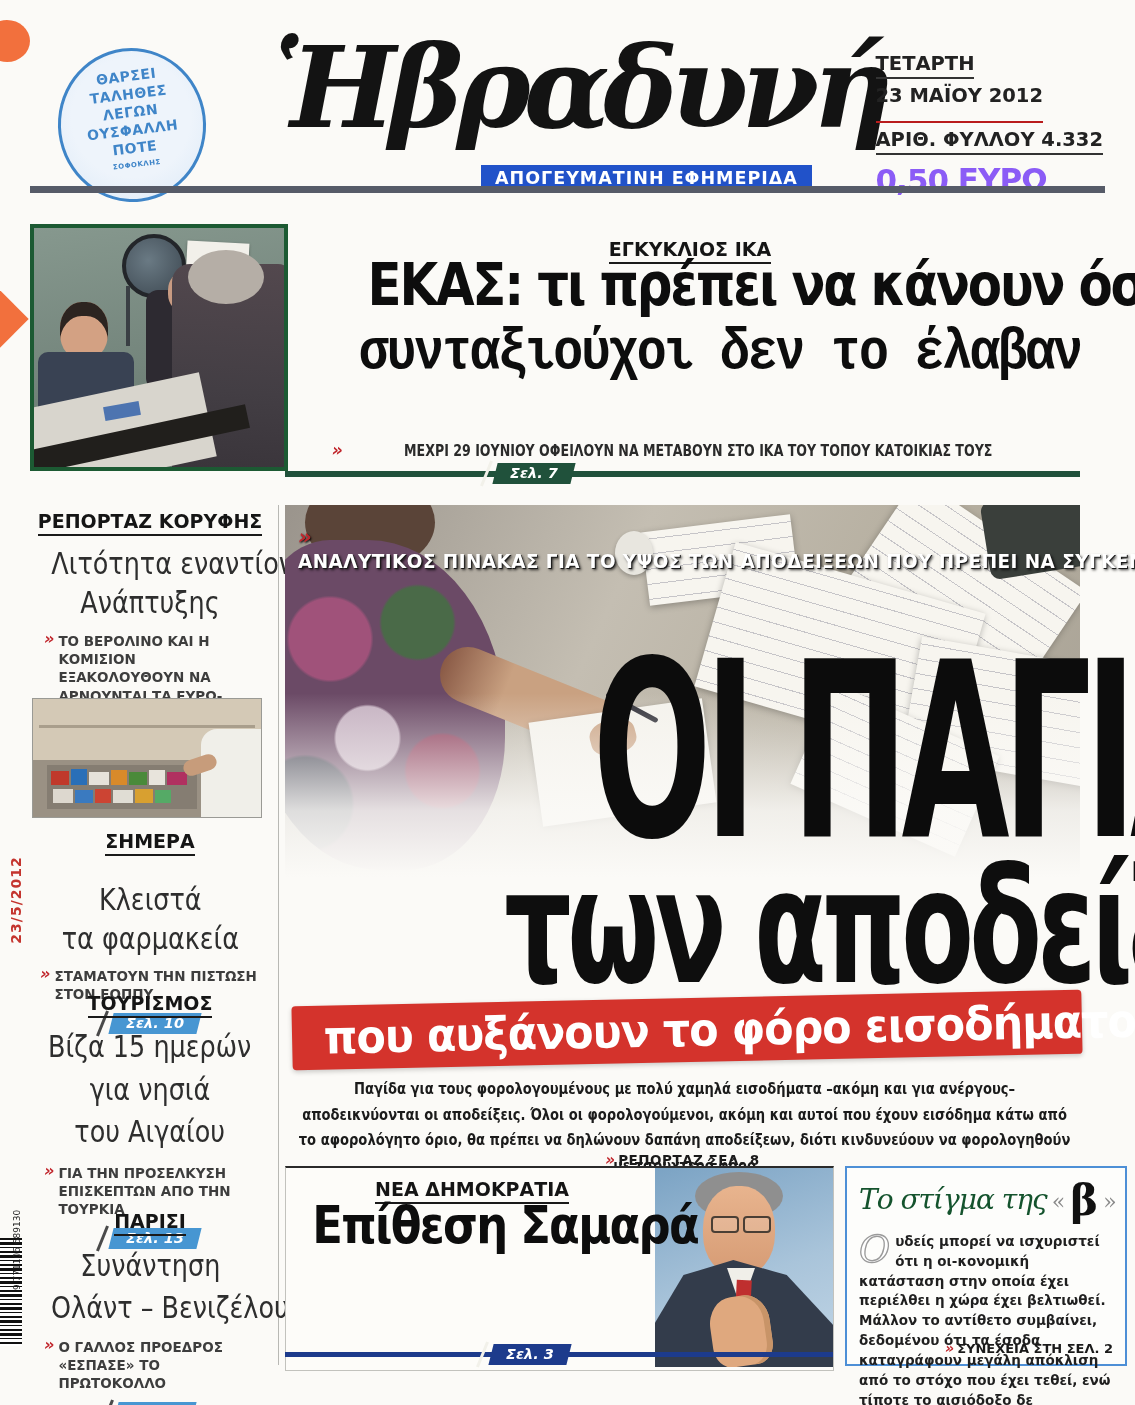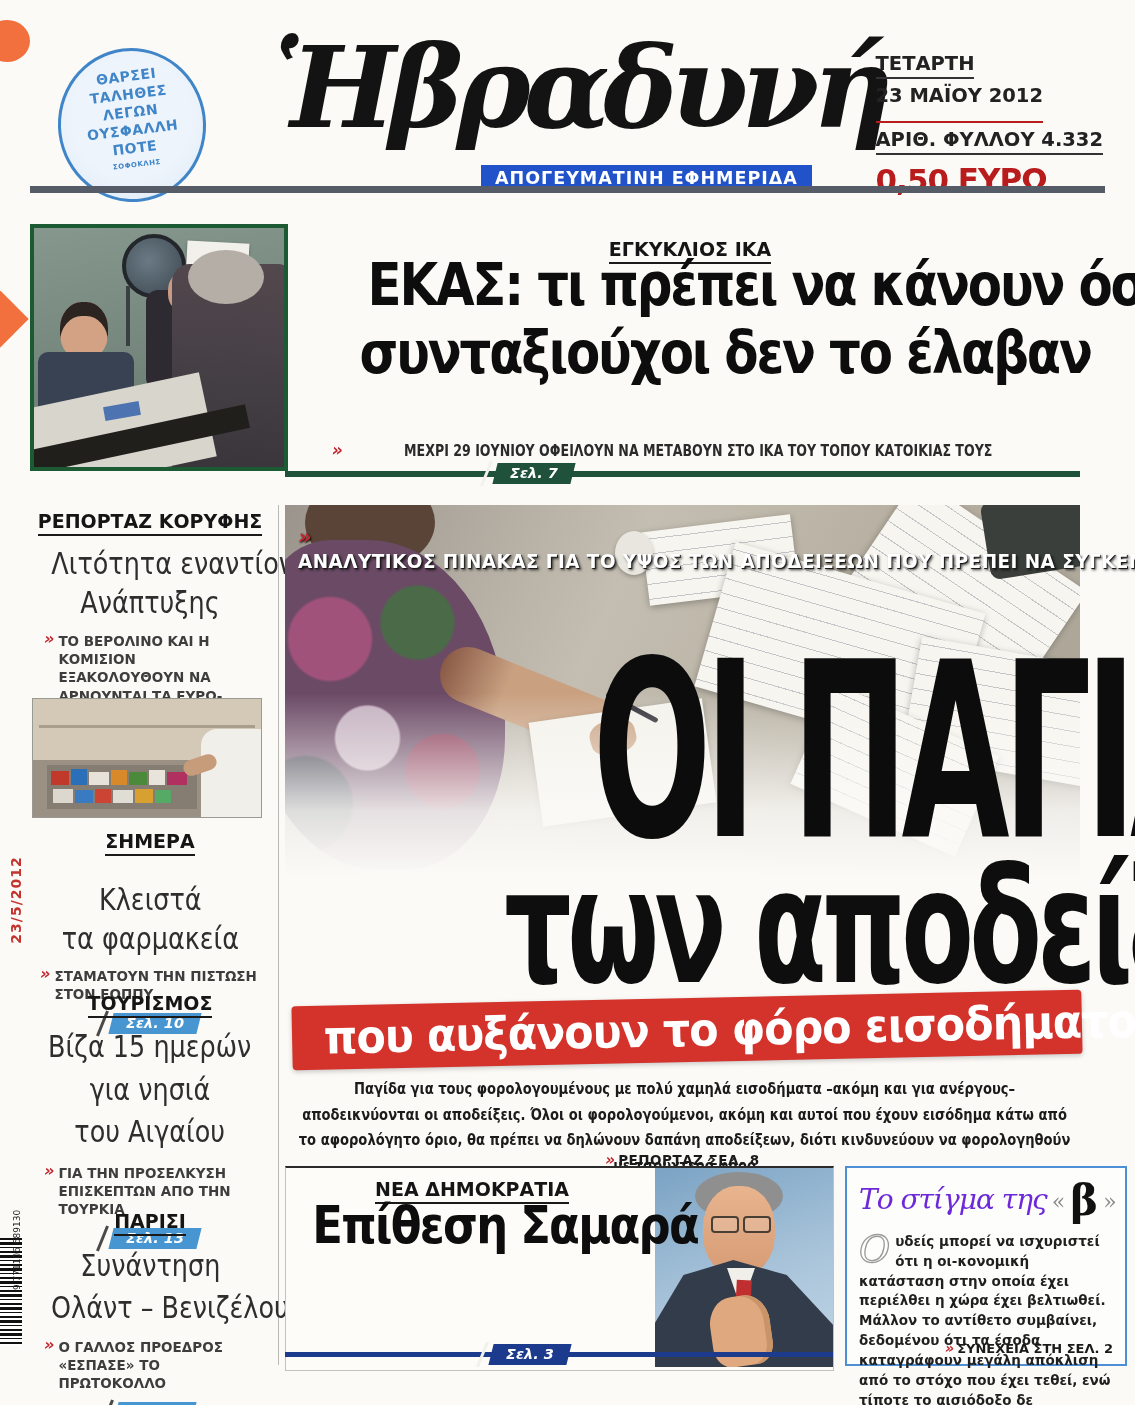--- a/index.html
+++ b/index.html
@@ -52,21 +52,21 @@
   </div>
 
   <div class="abs serif ctr" style="left:235px;top:18px;width:690px;font-size:112px;font-style:italic;font-weight:bold;letter-spacing:-7px;line-height:1.25;color:#131313;">Ἡβραδυνή</div>
 
   <div class="abs" style="left:481px;top:165px;background:#2152c9;color:#fff;font-weight:bold;font-size:17.5px;letter-spacing:1px;padding:3px 14px 4px;">ΑΠΟΓΕΥΜΑΤΙΝΗ ΕΦΗΜΕΡΙΔΑ</div>
 
   <div class="abs" style="right:32px;top:52px;text-align:left;font-size:19.5px;font-weight:bold;color:#222;">
     <div style="margin-bottom:5px;"><span style="display:inline-block;border-bottom:2px solid #333;padding-bottom:2px;">ΤΕΤΑΡΤΗ</span></div>
     <div style="margin-bottom:5px;"><span style="display:inline-block;border-bottom:2px solid #b91c1c;padding-bottom:14px;">23 ΜΑΪΟΥ 2012</span></div>
     <div style="margin-bottom:7px;"><span style="display:inline-block;border-bottom:2px solid #333;padding-bottom:2px;">ΑΡΙΘ. ΦΥΛΛΟΥ 4.332</span></div>
-    <div style="font-size:31px;font-weight:900;letter-spacing:-1px;color:#b91c1c;">0,50 ΕΥΡΩ</div>
+    <div style="font-size:31px;font-weight:900;letter-spacing:-1px;color:#8b5cf6;">0,50 ΕΥΡΩ</div>
   </div>
 
   <div class="abs" style="left:30px;top:186px;width:1075px;height:7px;background:#565b68;"></div>
 
   <div class="abs" style="left:30px;top:224px;width:250px;height:239px;border:4px solid #1c5a33;background:linear-gradient(170deg,#86988e 0%,#74857c 55%,#5f6f66 100%);overflow:hidden;">
     <div class="photo-shape" style="left:88px;top:6px;width:56px;height:56px;border-radius:50%;background:radial-gradient(circle at 40% 40%,#6a7a84,#3c4750);border:4px solid #23262a;"></div>
     <div class="photo-shape" style="left:92px;top:58px;width:4px;height:60px;background:#3a3f44;"></div>
     <div class="photo-shape" style="left:152px;top:14px;width:62px;height:58px;background:#f2f0ea;transform:rotate(3deg);box-shadow:0 1px 3px rgba(0,0,0,.3);"></div>
     <div class="photo-shape" style="left:112px;top:62px;width:76px;height:100px;border-radius:12px;background:#2d2a31;"></div>
     <div class="photo-shape" style="left:134px;top:44px;width:34px;height:40px;border-radius:45%;background:#c89b82;"></div>
@@ -79,21 +79,21 @@
     <div class="photo-shape" style="left:70px;top:176px;width:36px;height:14px;background:#4d74b0;transform:rotate(-10deg);"></div>
   </div>
 
   <div class="abs ctr" style="left:300px;top:238px;width:780px;">
     <span class="kicker"><span class="u">ΕΓΚΥΚΛΙΟΣ ΙΚΑ</span></span>
   </div>
 
   <div class="abs ctr" style="left:300px;top:256px;width:780px;line-height:1;">
     <span class="condense" style="font-size:58px;font-weight:800;letter-spacing:-2.5px;transform:scaleX(.86);color:#0d0d0d;">ΕΚΑΣ: τι πρέπει να κάνουν όσοι</span>
   </div>
-  <div class="abs ctr" style="left:300px;top:324px;width:780px;line-height:1;">
+  <div class="abs ctr" style="left:300px;top:324px;width:780px;line-height:1;font-family:Liberation Mono, monospace;">
     <span class="condense" style="font-size:58px;font-weight:800;letter-spacing:-2.5px;transform:scaleX(.86);color:#0d0d0d;">συνταξιούχοι δεν το έλαβαν</span>
   </div>
 
   <div class="abs ctr" style="left:300px;top:440px;width:780px;">
     <span class="chev" style="font-size:17px;">»</span>
     <span class="condense" style="font-size:15px;font-weight:bold;color:#2a2a2a;transform:scaleX(.84);margin-left:2px;">ΜΕΧΡΙ 29 ΙΟΥΝΙΟΥ ΟΦΕΙΛΟΥΝ ΝΑ ΜΕΤΑΒΟΥΝ ΣΤΟ ΙΚΑ ΤΟΥ ΤΟΠΟΥ ΚΑΤΟΙΚΙΑΣ ΤΟΥΣ</span>
   </div>
 
   <div class="abs rule-green" style="left:285px;top:471px;width:795px;"></div>
   <div class="abs badge-row" style="left:485px;top:460px;">
@@ -247,21 +247,21 @@
     </div>
     <div class="rule-navy" style="position:absolute;left:-1px;top:184px;width:548px;"></div>
     <div class="badge-row" style="position:absolute;left:195px;top:173px;">
       <span class="badge-slash light"></span>
       <span class="badge badge-navy"><span class="unskew">Σελ. 3</span></span>
     </div>
   </div>
 
   <div class="abs" style="left:845px;top:1166px;width:282px;height:200px;border:2px solid #4d8fd6;background:#fdfdfb;box-sizing:border-box;">
     <div style="padding:8px 12px 0;white-space:nowrap;">
-      <span class="serif" style="font-style:italic;font-size:28px;color:#6d28d9;letter-spacing:-1px;">Το στίγμα της</span>
+      <span class="serif" style="font-style:italic;font-size:28px;color:#14532d;letter-spacing:-1px;">Το στίγμα της</span>
       <span class="serif" style="font-size:22px;color:#8a8a8a;">«</span>
       <span class="serif" style="font-size:42px;font-weight:bold;color:#111;vertical-align:-6px;">β</span>
       <span class="serif" style="font-size:22px;color:#8a8a8a;">»</span>
     </div>
     <div style="padding:6px 12px 0;overflow:hidden;">
       <span class="dropcap">Ο</span>
       <span class="opinion-body">υδείς μπορεί να ισχυριστεί ότι η οι-κονομική κατάσταση στην οποία έχει περιέλθει η χώρα έχει βελτιωθεί. Μάλλον το αντίθετο συμβαίνει, δεδομένου ότι τα έσοδα καταγράφουν μεγάλη απόκλιση από το στόχο που έχει τεθεί, ενώ τίποτε το αισιόδοξο δε διαφαίνεται...</span>
     </div>
     <div style="position:absolute;right:12px;bottom:7px;">
       <span class="chev" style="font-size:14px;">»</span>

